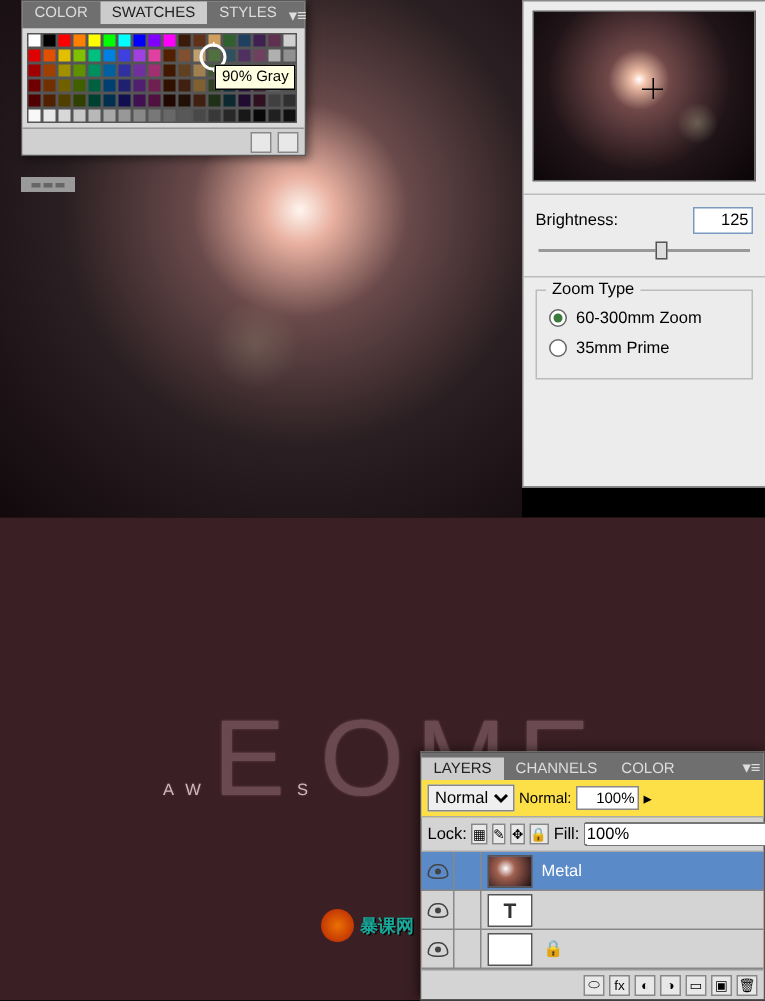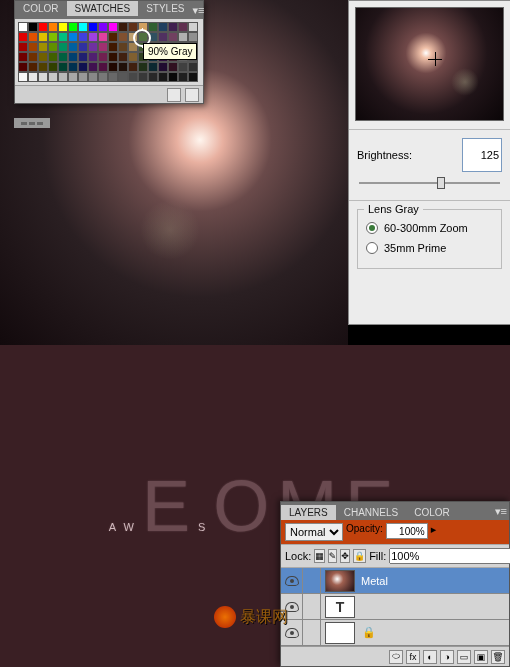--- a/index.html
+++ b/index.html
@@ -34,35 +34,35 @@
 .lens-dialog{position:absolute;right:0;top:0;width:162px;height:325px;background:#ececec;border:1px solid #888;border-right:none}
 .preview-box{margin:6px;height:114px;border:1px solid #666;background:radial-gradient(circle at 70px 45px,#fff 0%,#f0c0a8 5%,#704848 20%,#201418 60%,#0a0507 100%);position:relative}
 .preview-box::after{content:"";position:absolute;right:24px;bottom:24px;width:28px;height:28px;border-radius:50%;background:radial-gradient(circle,rgba(220,225,180,.3),transparent 70%)}
 .crosshair{position:absolute;left:72px;top:44px;width:14px;height:14px}
 .crosshair::before,.crosshair::after{content:"";position:absolute;background:#000}
 .crosshair::before{left:50%;top:0;width:1px;height:100%}
 .crosshair::after{top:50%;left:0;height:1px;width:100%}
 .dlg-divider{border-top:1px solid #bbb;margin:8px 0}
 .brightness-row{display:flex;align-items:center;padding:0 8px;gap:6px}
 .brightness-row label{flex:1}
-.brightness-row input{width:40px;height:18px;border:1px solid #7a9ac0;padding:16px 2px;text-align:right;font-size:11px}
+.brightness-row input{width:40px;height:18px;border:1px solid #7a9ac0;padding:0 2px;text-align:right;font-size:11px}
 .slider{position:relative;height:16px;margin:4px 10px}
 .slider-track{position:absolute;top:6px;left:0;right:0;height:2px;background:#999}
 .slider-thumb{position:absolute;top:1px;left:78px;width:8px;height:12px;background:#ddd;border:1px solid #555}
 .lens-group{margin:8px;padding:8px 6px 10px;border:1px solid #bbb;position:relative}
 .lens-group legend{position:absolute;top:-7px;left:6px;background:#ececec;padding:0 4px;font-size:11px}
 .radio-row{display:flex;align-items:center;gap:6px;padding:4px 2px;cursor:pointer}
 .radio{width:12px;height:12px;border:1px solid #666;border-radius:50%;background:#fff;position:relative}
 .radio.checked::after{content:"";position:absolute;left:2px;top:2px;width:6px;height:6px;background:#3a7a3a;border-radius:50%}
 
 
 .layers-panel{position:absolute;right:0;bottom:0;width:230px;background:#d4d4d4;border:1px solid #555;box-shadow:-2px -2px 6px rgba(0,0,0,.5)}
 .layers-tabs{display:flex;background:#6f6f6f;height:18px;align-items:end}
 .layers-tabs .panel-tab{font-size:10px}
-.layers-ctrl{display:flex;padding:3px 4px;gap:3px;background:#c2410c;border-bottom:1px solid #aaa}
+.layers-ctrl{display:flex;align-items:center;padding:3px 4px;gap:3px;background:#fde047;border-bottom:1px solid #aaa}
 .layers-ctrl select{height:18px;font-size:11px;border:1px solid #888}
 .layers-ctrl label{font-size:10px}
 .layers-ctrl input[type=text]{width:42px;height:16px;border:1px solid #888;font-size:10px;text-align:right;padding-right:2px}
 .lock-row{display:flex;align-items:center;gap:3px;padding:3px 4px;border-bottom:1px solid #aaa;font-size:10px}
 .lock-icon{width:14px;height:14px;border:1px solid #888;background:#e8e8e8;display:flex;align-items:center;justify-content:center;font-size:9px;cursor:pointer}
 .layer-list{background:#c2410c}
 .layer-row{display:flex;align-items:center;height:26px;border-bottom:1px solid #888;background:#d4d4d4}
 .layer-row.selected{background:#5a8ac8;color:#fff}
 .layer-vis{width:22px;height:26px;border-right:1px solid #888;display:flex;align-items:center;justify-content:center;cursor:pointer}
 .layer-link{width:18px;height:26px;border-right:1px solid #888}
@@ -73,21 +73,21 @@
 .layer-name{flex:1;font-size:11px;padding-left:2px}
 .layer-name.italic{font-style:italic}
 .layer-locks{width:20px;text-align:center}
 .layers-footer{height:20px;background:#d4d4d4;border-top:1px solid #999;display:flex;justify-content:flex-end;align-items:center;gap:3px;padding:0 4px}
 .eye-icon{width:14px;height:10px;border:1px solid #444;border-radius:60% 60% 60% 60%/100% 100% 40% 40%;position:relative}
 .eye-icon::after{content:"";position:absolute;left:4px;top:2px;width:4px;height:4px;background:#444;border-radius:50%}
 
 
 .watermark{position:absolute;left:214px;bottom:34px;width:90px;height:32px;opacity:.9;display:flex;align-items:center;gap:4px}
 .watermark .logo{width:22px;height:22px;border-radius:50%;background:radial-gradient(circle,#ff7a00,#c02000)}
-.watermark .txt{color:#a16207;font-size:16px;font-weight:normal;text-shadow:1px 1px 0 #000}
+.watermark .txt{color:#14b8a6;font-size:12px;font-weight:bold;text-shadow:1px 1px 0 #000}
 </style>
 </head>
 <body>
 
 <div class="canvas"></div>
 <div class="lower-canvas">
   <div class="awesome-text"><span class="lit">AW</span>E<span class="lit">S</span>OME</div>
 </div>
 
 <div class="swatches-panel">
@@ -228,42 +228,42 @@
   <div class="brightness-row">
     <label>Brightness:</label>
     <input type="text" value="125" style="">
   </div>
   <div class="slider">
     <div class="slider-track"></div>
     <div class="slider-thumb"></div>
   </div>
   <div class="dlg-divider"></div>
   <div class="lens-group">
-    <legend>Lens Gray</legend>
+    <legend>Zoom Type</legend>
     <div class="radio-row">
         <div class="radio checked"></div>
         <span>60-300mm Zoom</span>
       </div>
     <div class="radio-row">
         <div class="radio"></div>
         <span>35mm Prime</span>
       </div>
   </div>
 </div>
 
 <div class="layers-panel">
   <div class="layers-tabs panel-tabs">
     <div class="panel-tab active">LAYERS</div>
     <div class="panel-tab">CHANNELS</div>
     <div class="panel-tab">COLOR</div>
     <div class="panel-menu">▾≡</div>
   </div>
   <div class="layers-ctrl">
     <select><option>Normal</option></select>
-    <label>Opacity:</label>
+    <label>Normal:</label>
     <input type="text" value="100%" style="">
     <span>▸</span>
   </div>
   <div class="lock-row">
     <span>Lock:</span>
     <div class="lock-icon">▦</div>
     <div class="lock-icon">✎</div>
     <div class="lock-icon">✥</div>
     <div class="lock-icon">🔒</div>
     <span style="margin-left:auto">Fill:</span>

